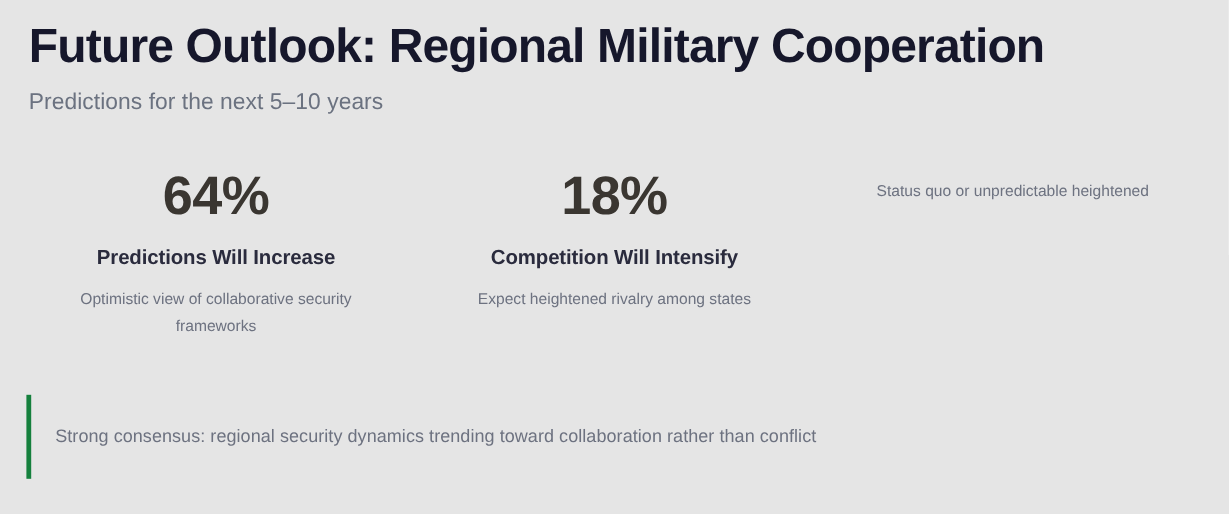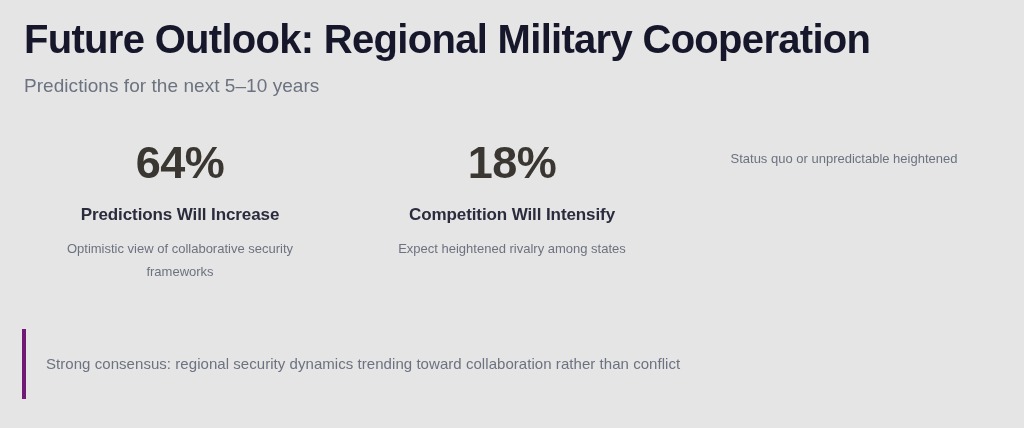--- a/index.html
+++ b/index.html
@@ -94,21 +94,21 @@
 
   
   .callout {
     position: absolute;
     left: 22px;
     top: 329px;
     right: 24px;
     min-height: 70px;
     display: flex;
     align-items: center;
-    border-left: 4px solid #701a75;
+    border-left: 4px solid #15803d;
     box-sizing: border-box;
   }
   .callout-text {
     padding-left: 20px;
     font-size: 15px;
     line-height: 22px;
     font-weight: 400;
     color: #6d7280;
     letter-spacing: 0.05px;
   }

